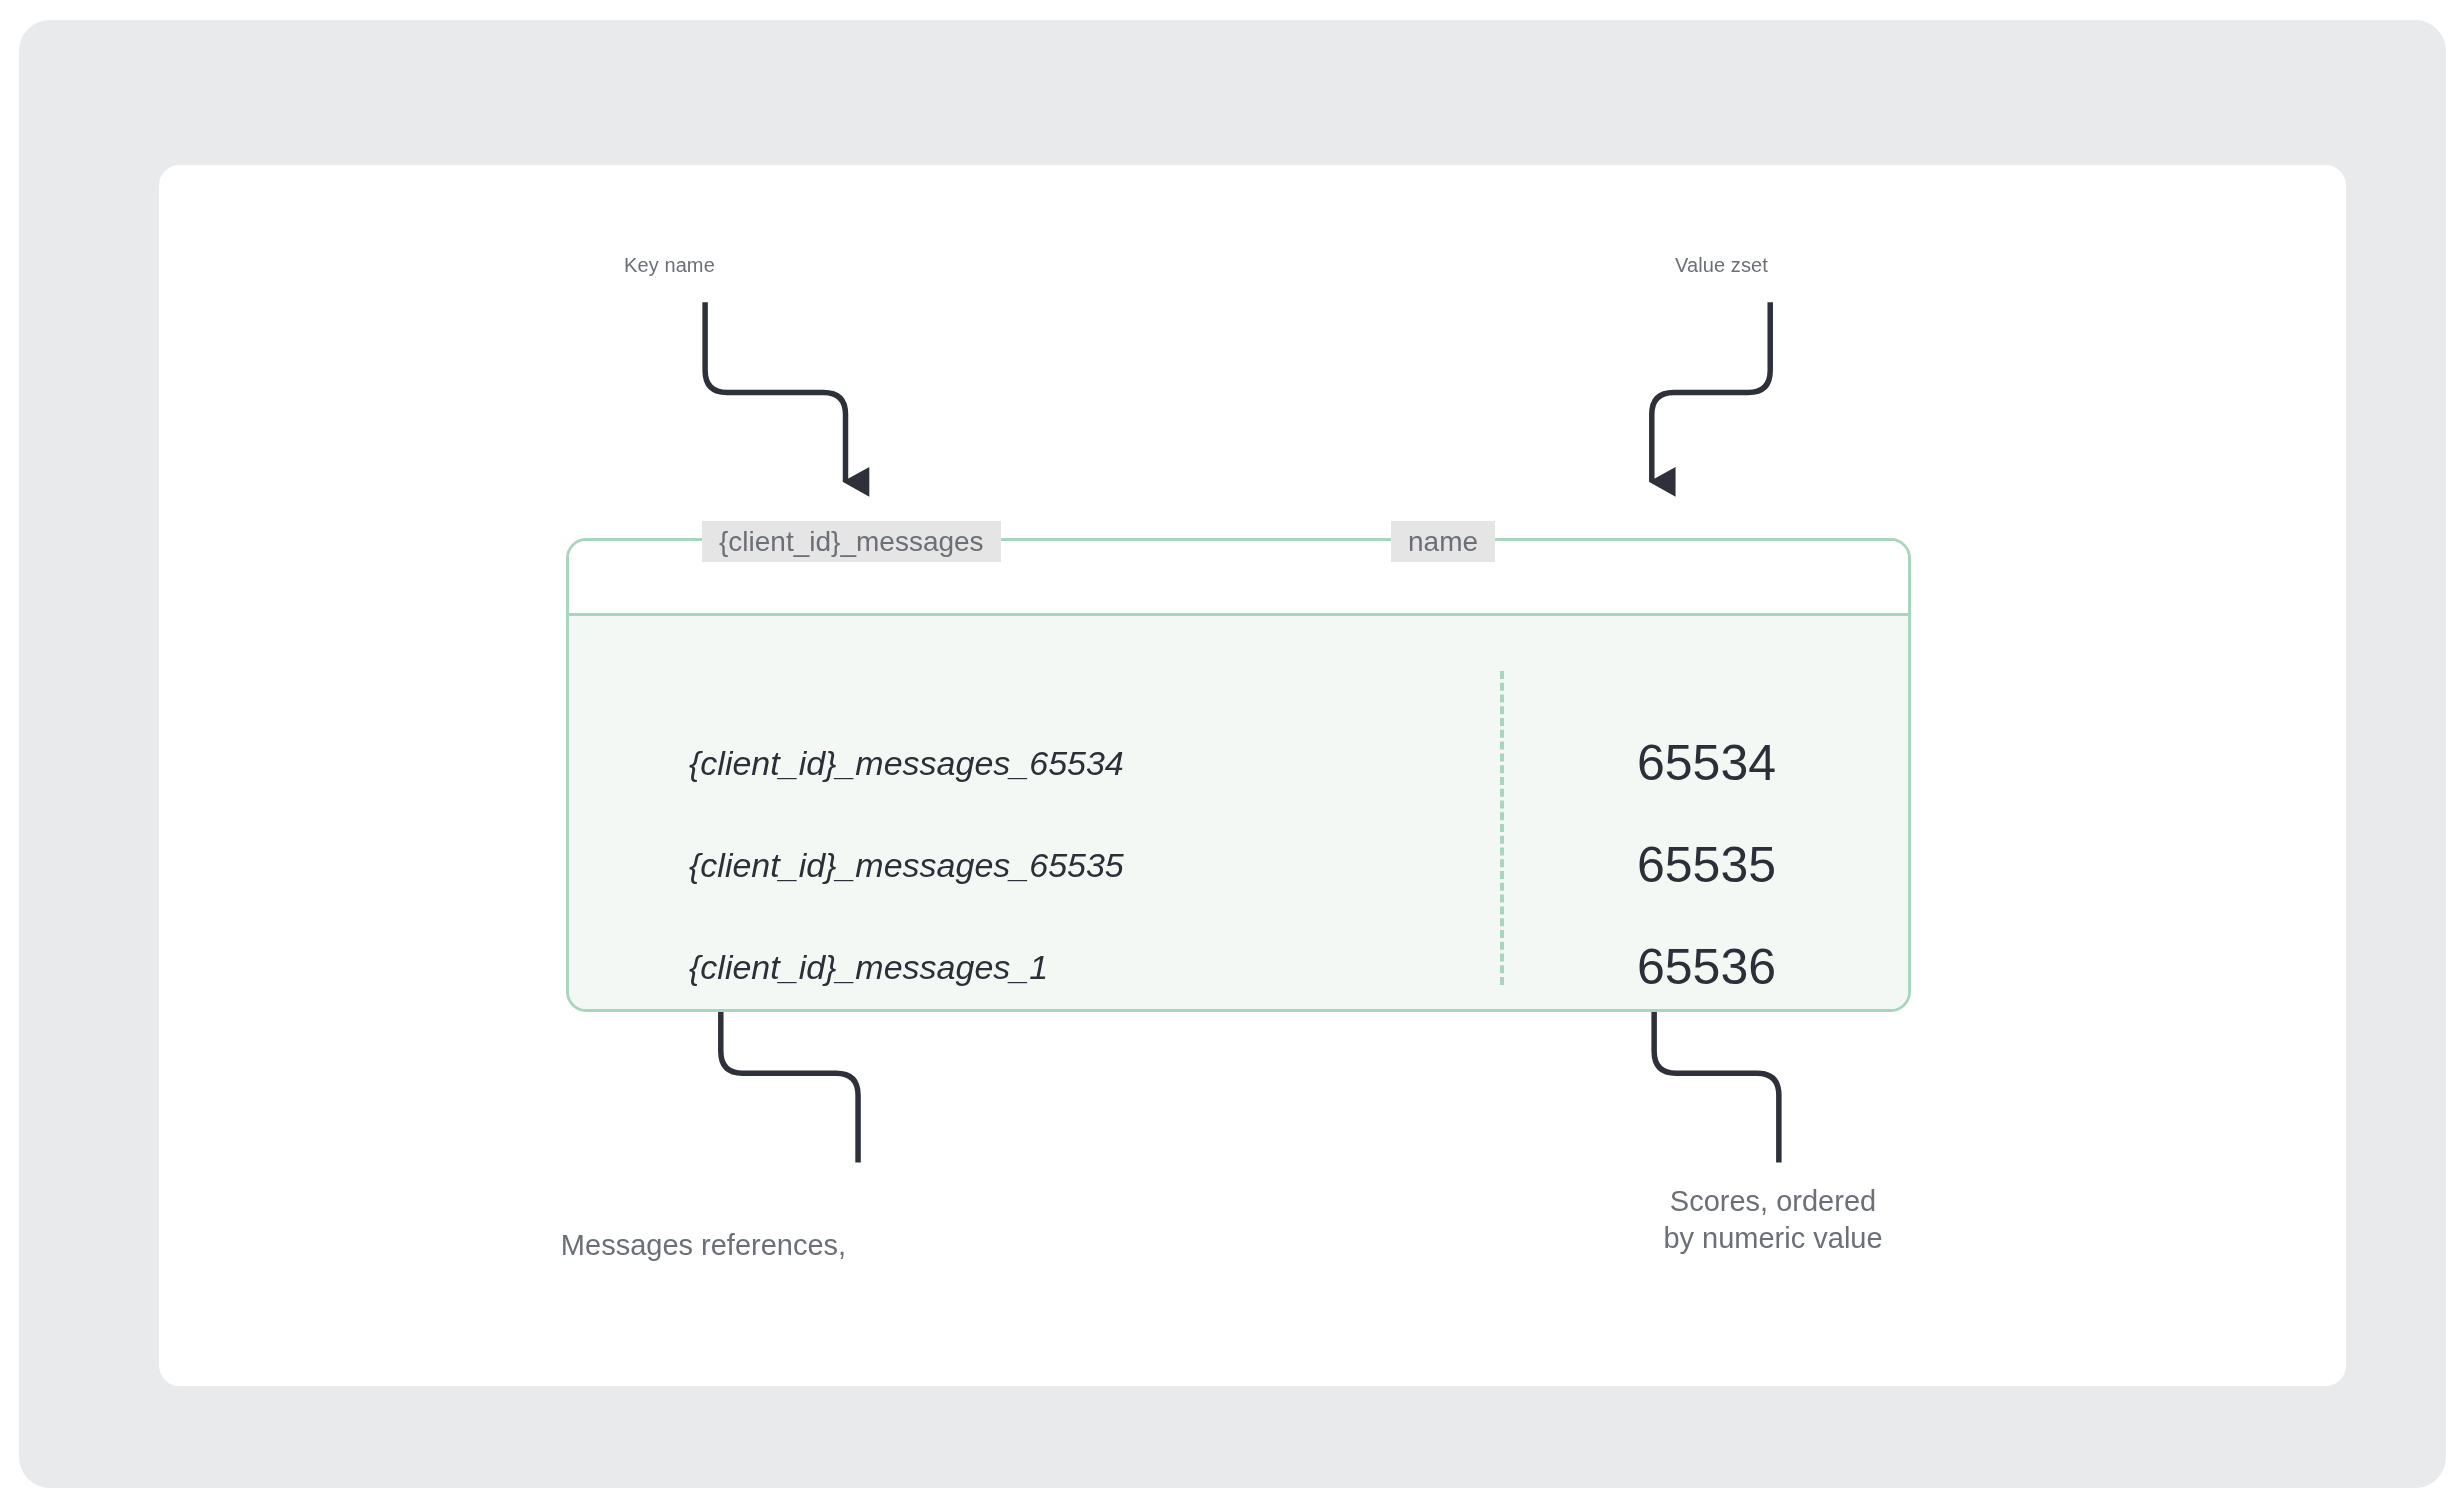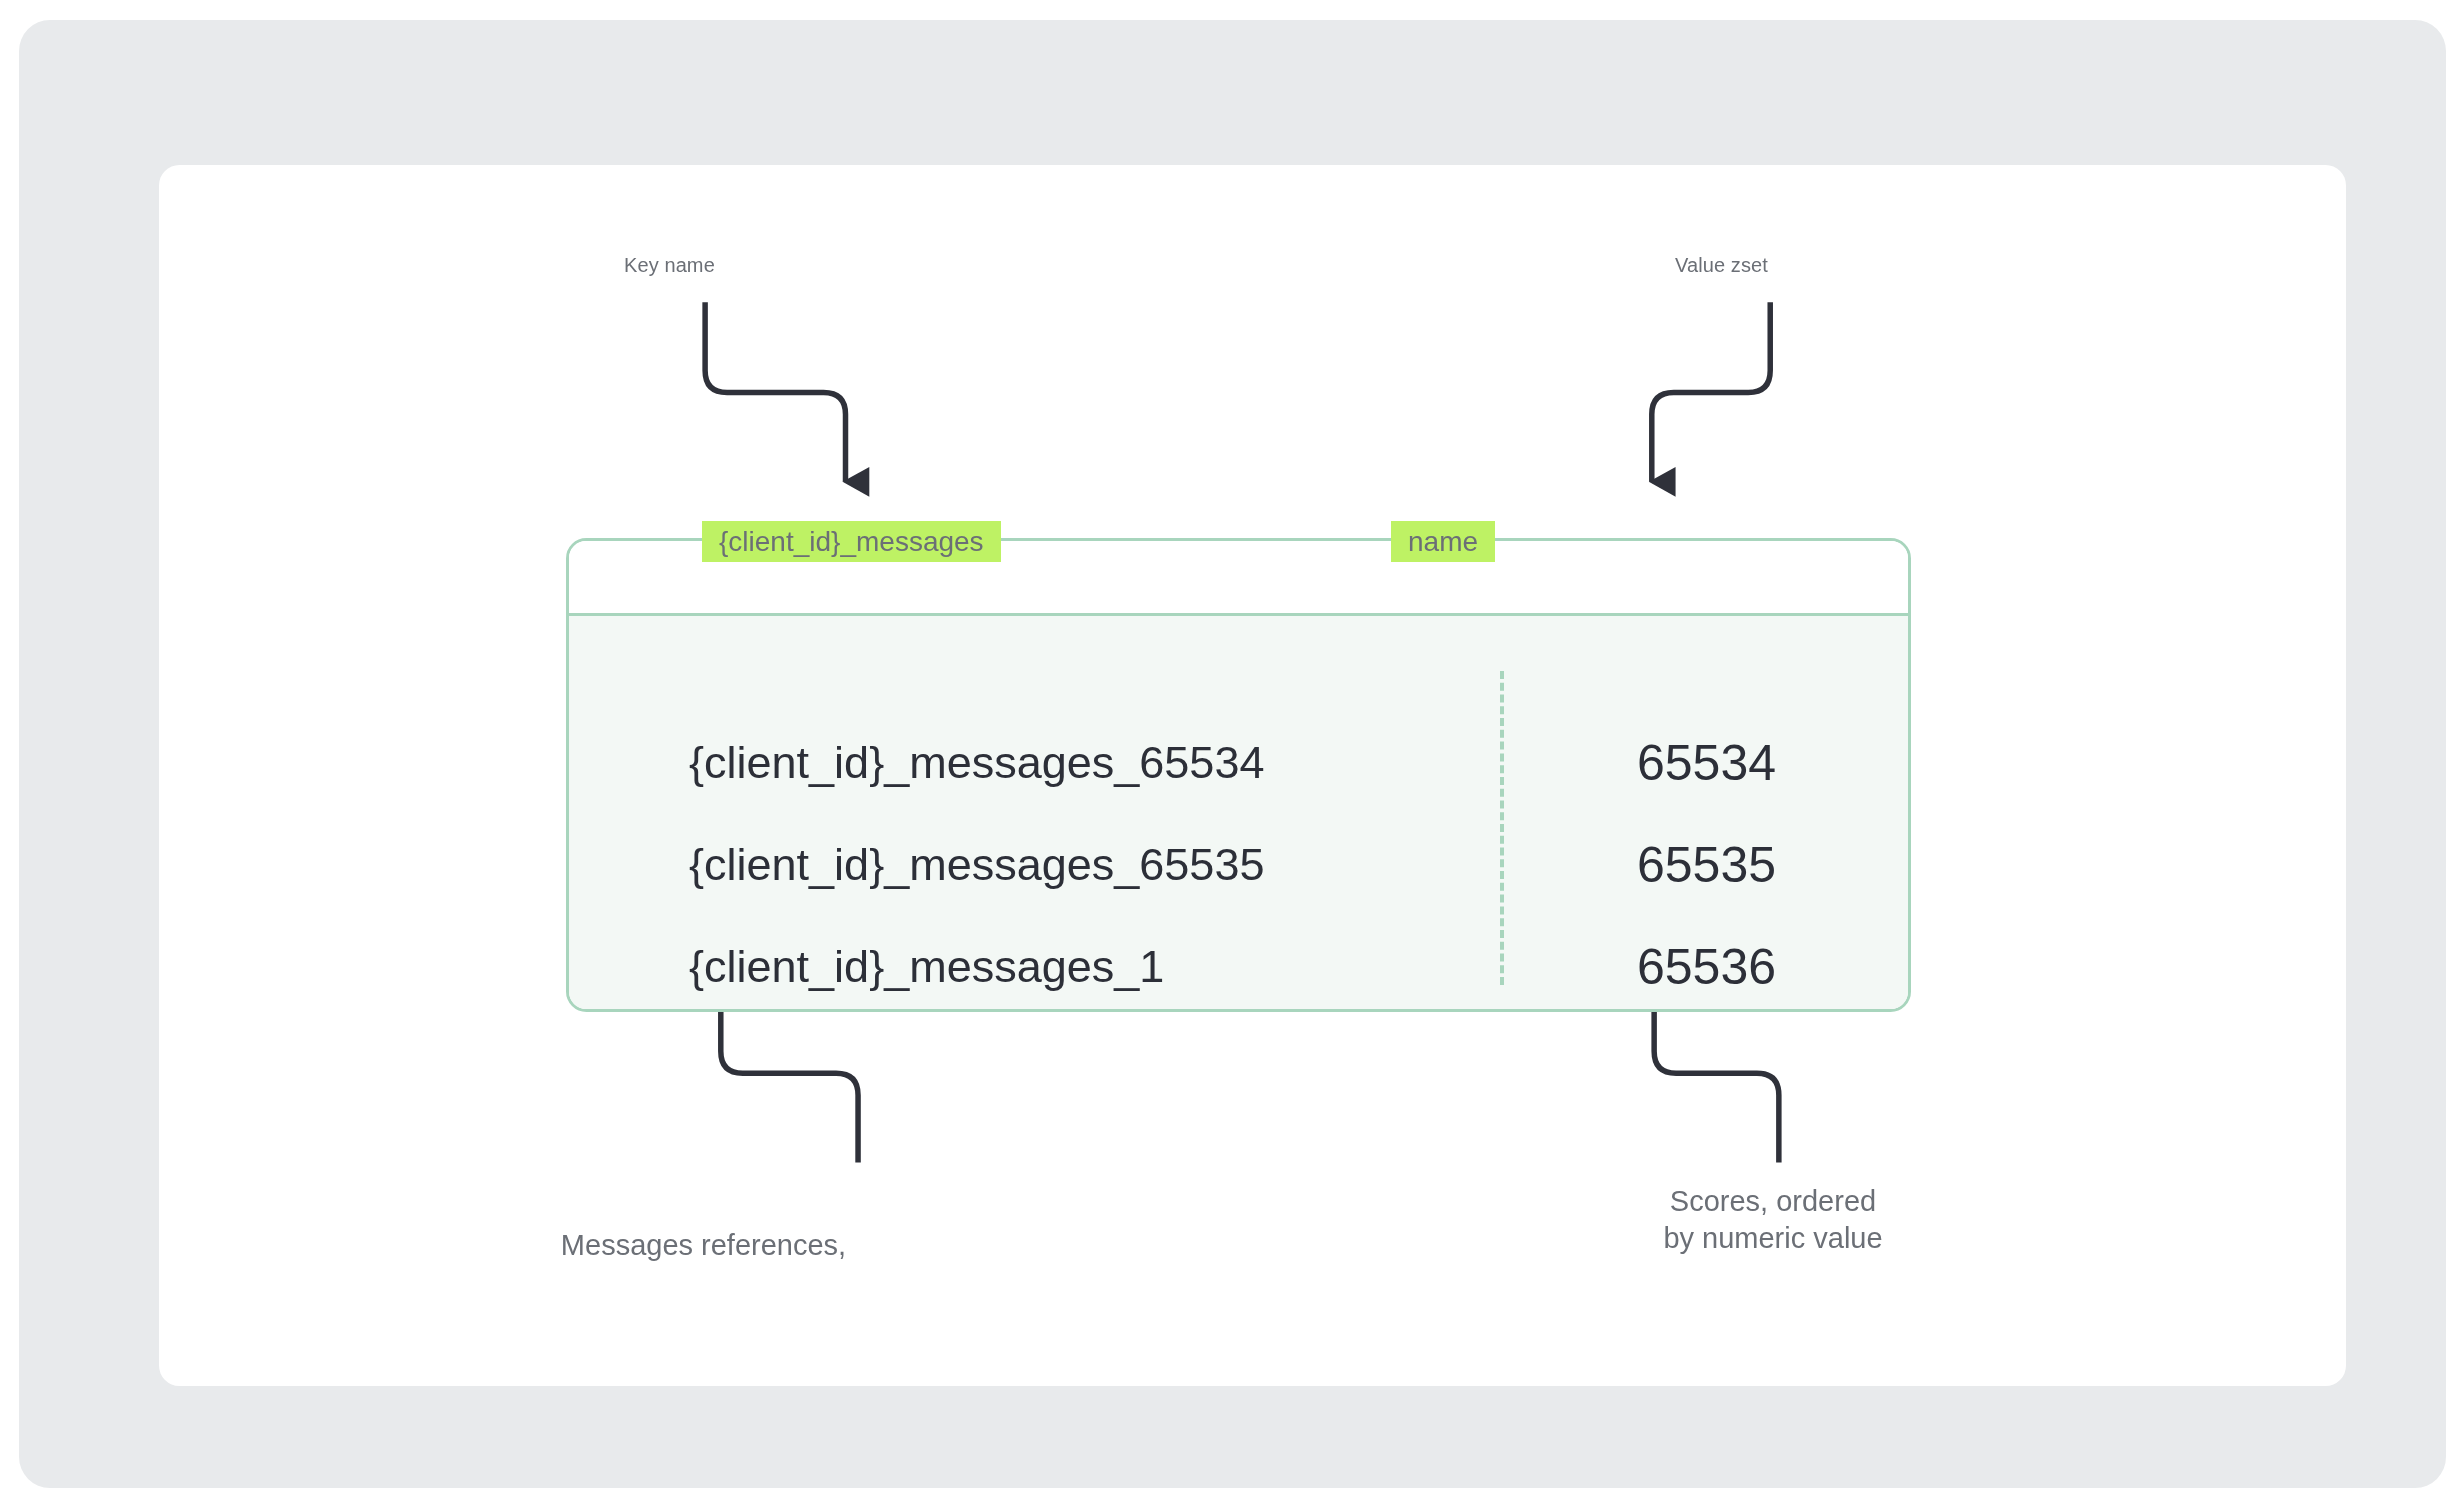--- a/index.html
+++ b/index.html
@@ -102,21 +102,21 @@
     bottom: 0;
     background: #f3f8f5;
     border-bottom-left-radius: 17px;
     border-bottom-right-radius: 17px;
   }
 
   
   .legend-chip {
     position: absolute;
     top: -20.4px;
-    background: #bef264;
+    background: #e5e5e5;
     padding: 0 17px;
     font-size: 28px;
     color: #6b6f76;
     white-space: nowrap;
     line-height: 41px;
     height: 41px;
   }
   #legend-key   { left: 133px; }
   #legend-type  { left: 822px; }
 
@@ -134,23 +134,24 @@
   .zset-row.r0 { top: 96px; }
   .zset-row.r1 { top: 198px; }
   .zset-row.r2 { top: 300px; }
 
   .row-member {
     position: absolute;
     left: 120px;
     top: 0;
     height: 102px;
     line-height: 102px;
-    font-size: 45px;
+    font-size: 34px;
     color: #2c2f38;
     white-space: nowrap;
+    font-style: italic;
   }
   .row-score {
     position: absolute;
     left: 1020px;
     width: 235px;
     top: 0;
     height: 102px;
     line-height: 102px;
     font-size: 50px;
     color: #2c2f38;

